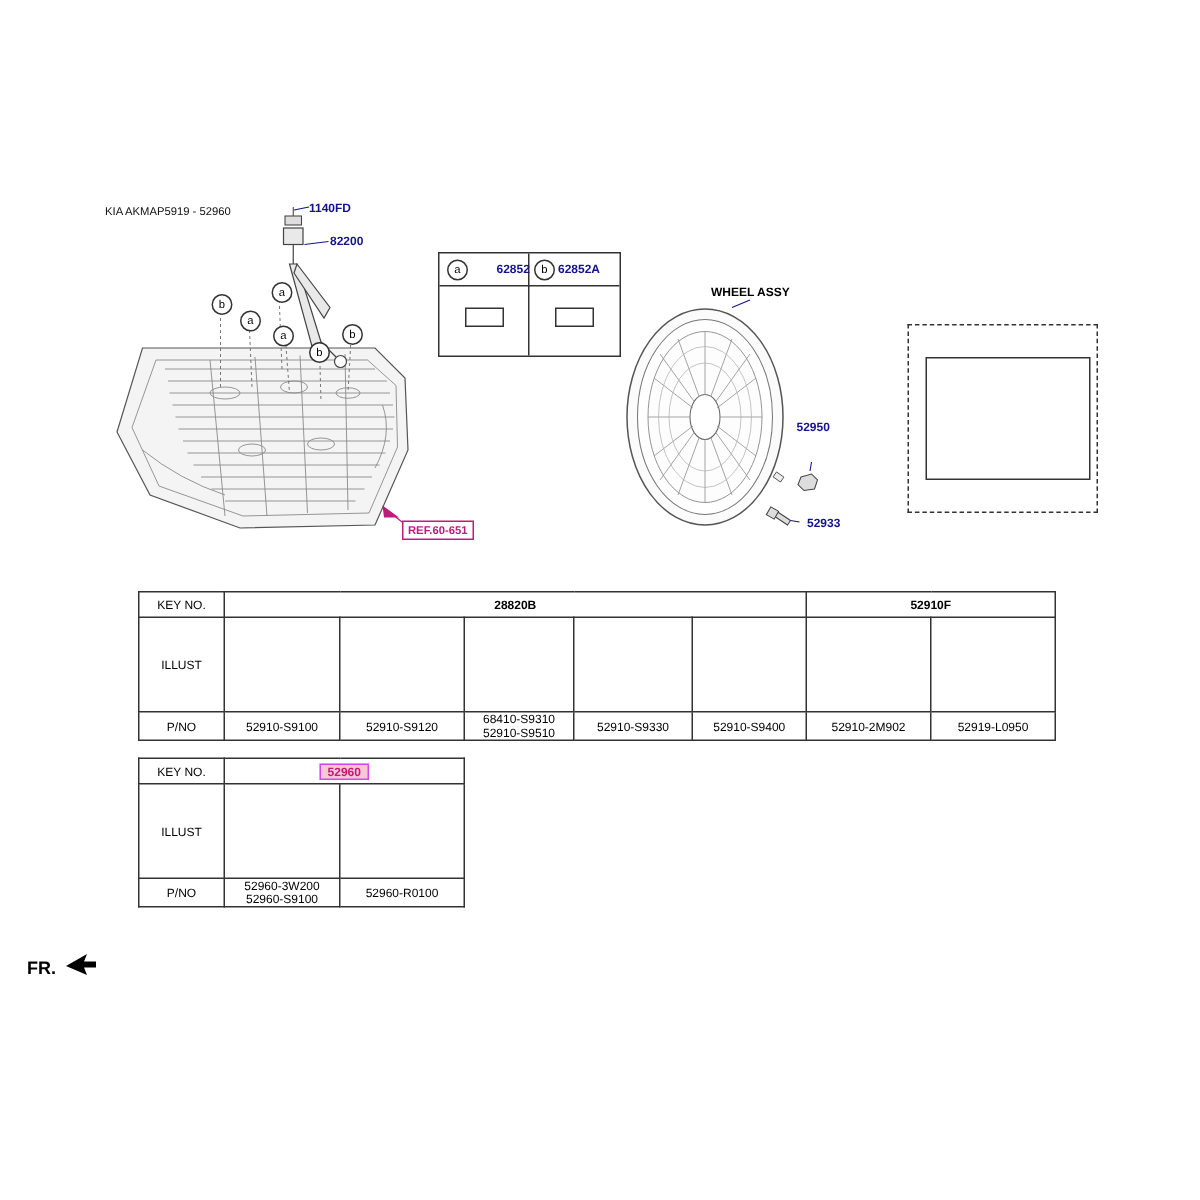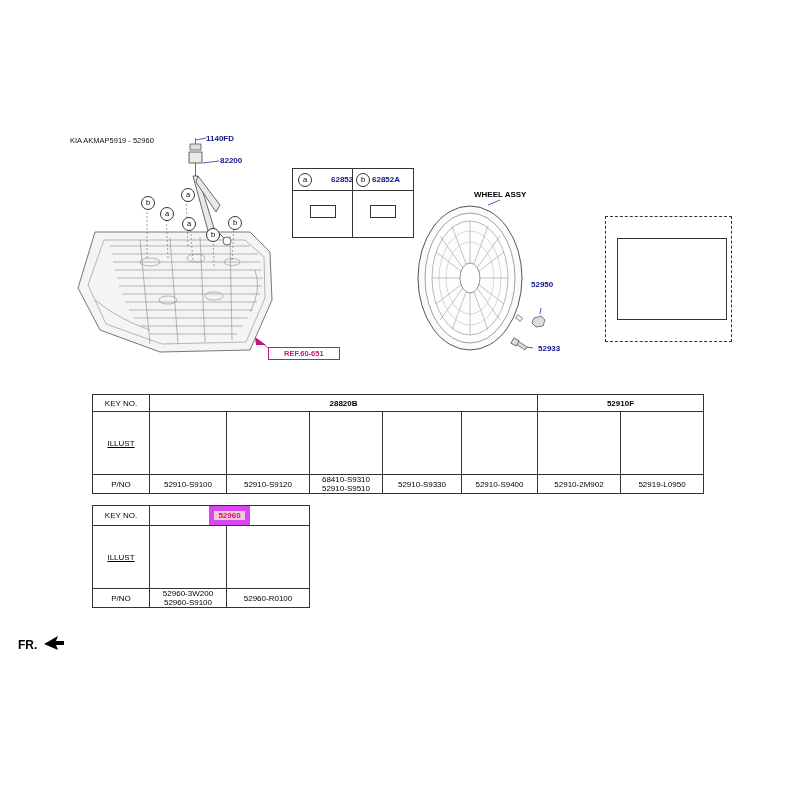--- a/index.html
+++ b/index.html
@@ -14,31 +14,31 @@
   .diagram{position:absolute;left:0;top:0;width:732px;height:800px;}
   .lbl{position:absolute;font-size:8px;color:#13138c;font-weight:bold;white-space:nowrap;}
   .lbl-black{position:absolute;font-size:7.5px;color:#111;white-space:nowrap;}
   .lbl-bold-black{position:absolute;font-size:8px;color:#000;font-weight:bold;white-space:nowrap;}
   .circ{
     position:absolute;width:12px;height:12px;border:1px solid #333;border-radius:50%;
     background:#fff;font-size:7.5px;line-height:12px;text-align:center;color:#000;
   }
   .refbox{
     position:absolute;border:1px solid #c01a7a;color:#c01a7a;font-size:7.5px;
-    font-weight:bold;padding:1px 15px;background:#fff;
+    font-weight:bold;padding:1px 3px;background:#fff;
   }
   
   .ktable{position:absolute;border-collapse:collapse;background:#fff;}
   .ktable td{border:1px solid #333;font-size:8px;text-align:center;vertical-align:middle;color:#000;padding:0;}
   .hdr-blue{color:#13138c;font-weight:bold;}
   .pno{font-size:7.5px;line-height:1.15;}
-  .illustcell{height:62px;text-decoration:underline;}
+  .illustcell{height:62px;}
   .keycell{height:16px;}
   .pnocell{height:18px;}
-  .hl{background:#f8c8d4;color:#c01a7a;font-weight:bold;border:5px solid #d946ef;padding:0 4px;display:inline-block;}
+  .hl{background:#f8c8d4;color:#c01a7a;font-weight:bold;border:1px solid #d946ef;padding:0 4px;display:inline-block;}
   
   .panel{position:absolute;border:1px solid #333;background:#fff;}
   .panel-dashed{position:absolute;border:1px dashed #333;background:#fff;}
   .swatch{position:absolute;border:1px solid #333;background:#fff;}
   .fr{position:absolute;font-size:12px;font-weight:bold;color:#000;}
   svg{position:absolute;left:0;top:0;overflow:visible;}
 </style>
 </head>
 <body>
 

